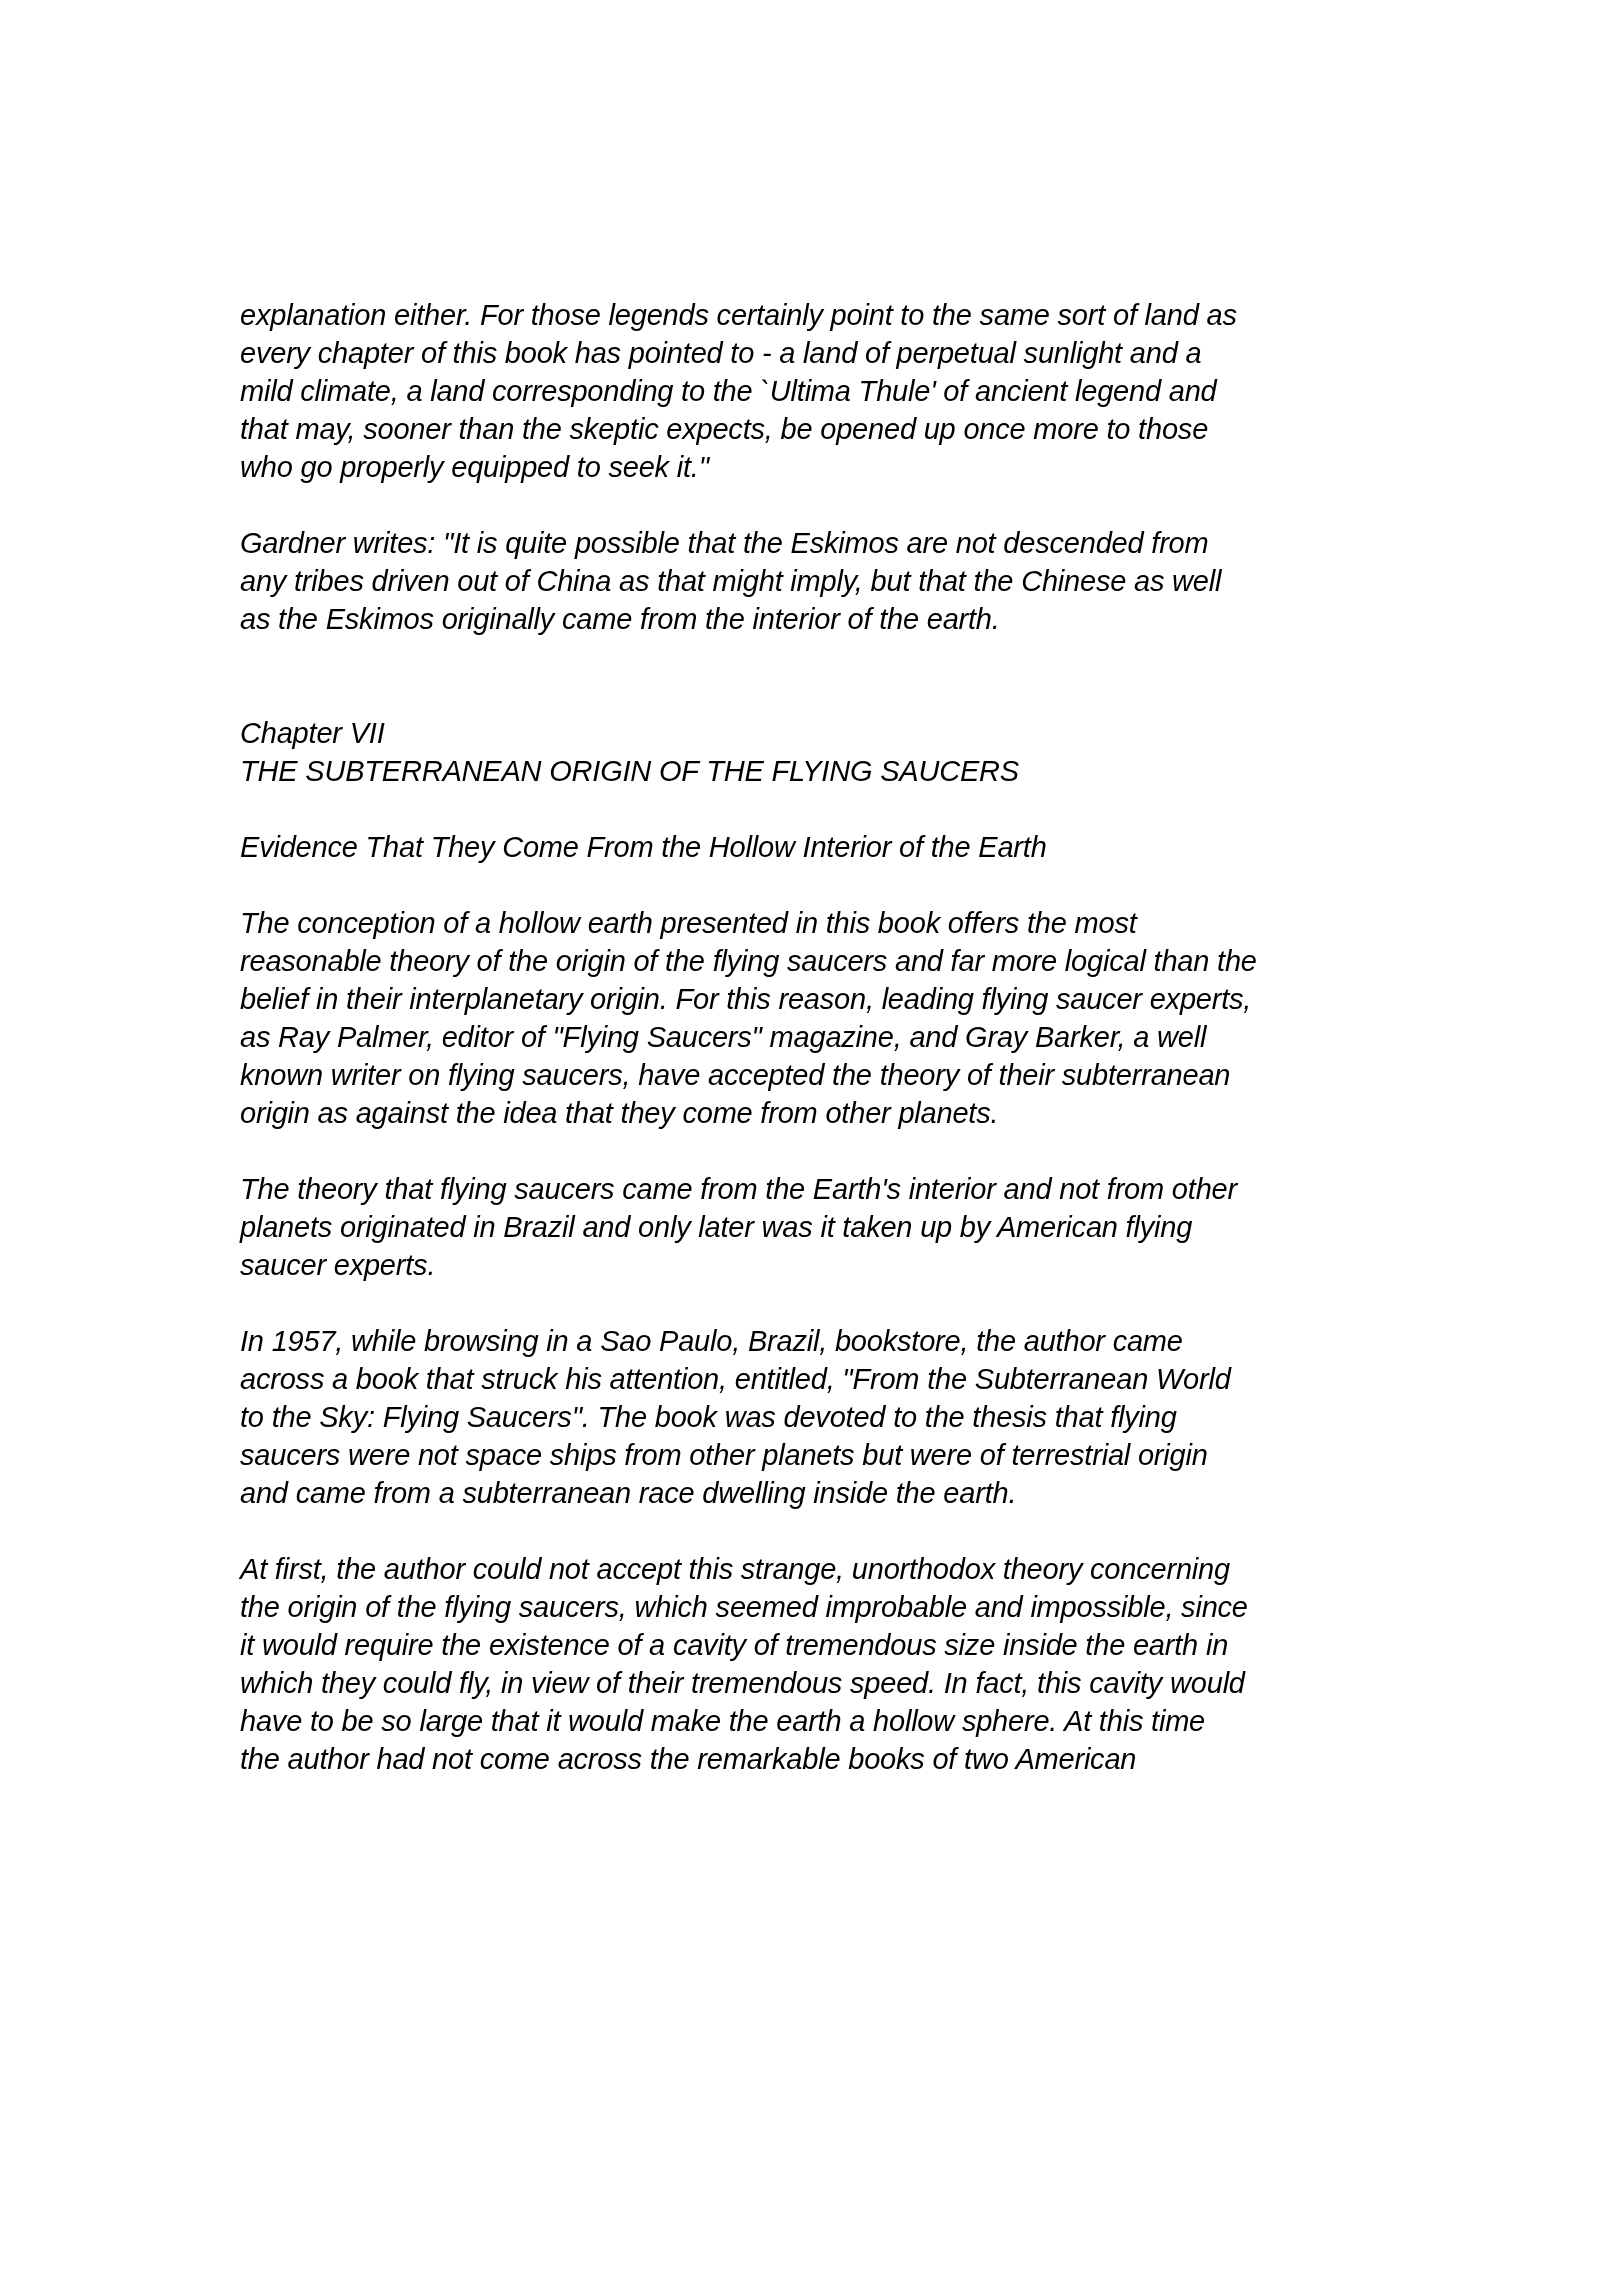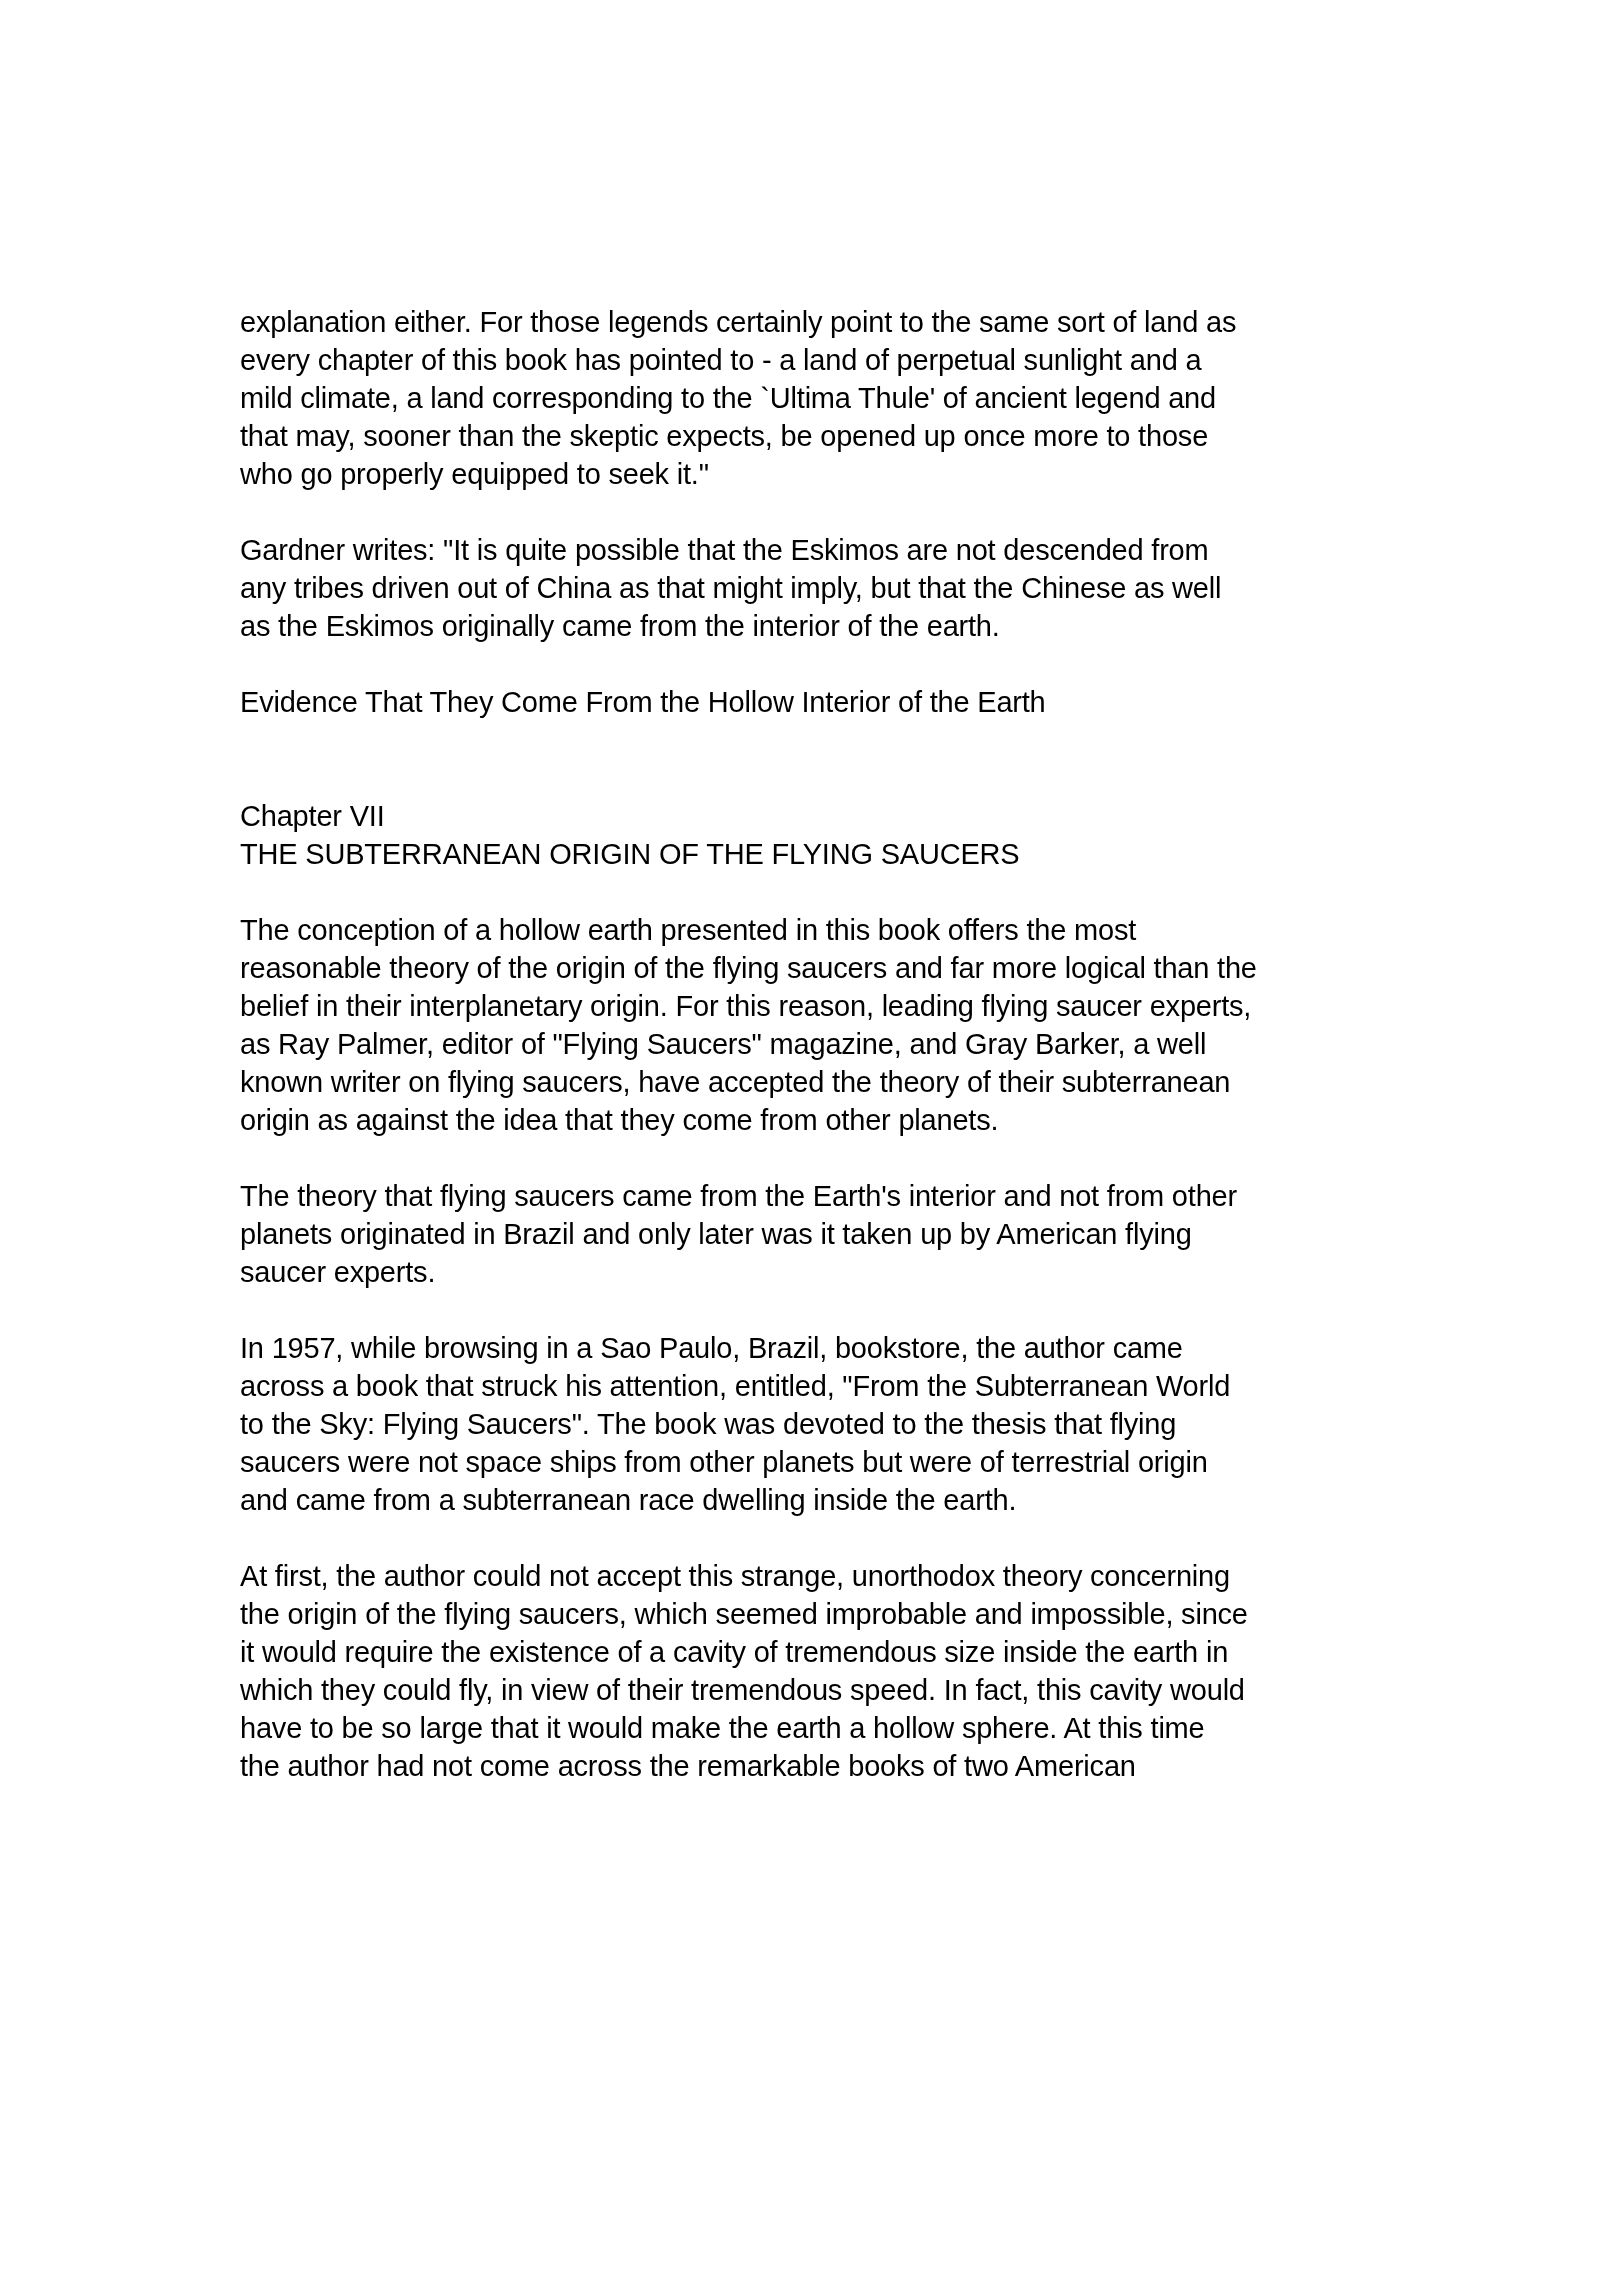--- a/index.html
+++ b/index.html
@@ -21,42 +21,43 @@
     left: 240px;
     top: 288px;
     width: 1245px;
     color: #000000;
     font-size: 29px;
     line-height: 38px;
     letter-spacing: -0.2px;
   }
   .block {
     white-space: pre-line;
-    margin: 15px 0 38px 0;
+    margin: 8px 0 38px 0;
+    font-style: italic;
   }
   .pre-gap {
     margin-top: 76px;
   }
 </style>
 </head>
 <body>
 
 <div class="page">
   <div class="text-block">
       <div class="block">explanation either. For those legends certainly point to the same sort of land as
 every chapter of this book has pointed to - a land of perpetual sunlight and a
 mild climate, a land corresponding to the `Ultima Thule' of ancient legend and
 that may, sooner than the skeptic expects, be opened up once more to those
 who go properly equipped to seek it."</div>
       <div class="block">Gardner writes: "It is quite possible that the Eskimos are not descended from
 any tribes driven out of China as that might imply, but that the Chinese as well
 as the Eskimos originally came from the interior of the earth.</div>
-      <div class="block">Evidence That They Come From the Hollow Interior of the Earth</div>
       <div class="block pre-gap">Chapter VII
 THE SUBTERRANEAN ORIGIN OF THE FLYING SAUCERS</div>
+      <div class="block">Evidence That They Come From the Hollow Interior of the Earth</div>
       <div class="block">The conception of a hollow earth presented in this book offers the most
 reasonable theory of the origin of the flying saucers and far more logical than the
 belief in their interplanetary origin. For this reason, leading flying saucer experts,
 as Ray Palmer, editor of "Flying Saucers" magazine, and Gray Barker, a well
 known writer on flying saucers, have accepted the theory of their subterranean
 origin as against the idea that they come from other planets.</div>
       <div class="block">The theory that flying saucers came from the Earth's interior and not from other
 planets originated in Brazil and only later was it taken up by American flying
 saucer experts.</div>
       <div class="block">In 1957, while browsing in a Sao Paulo, Brazil, bookstore, the author came

